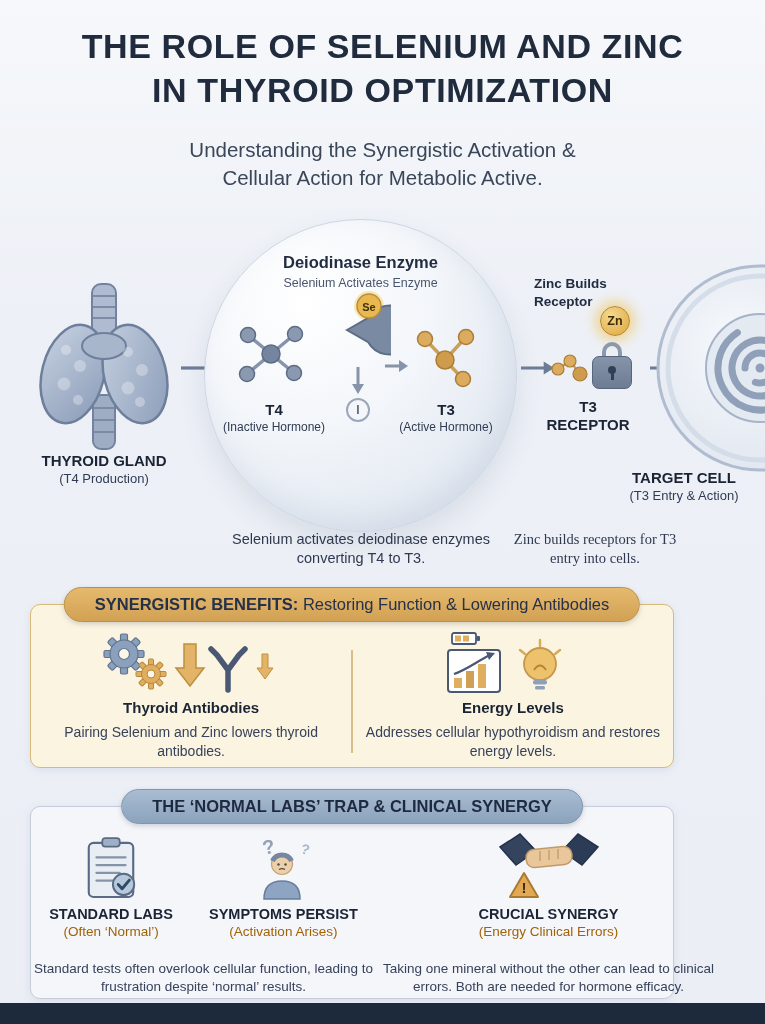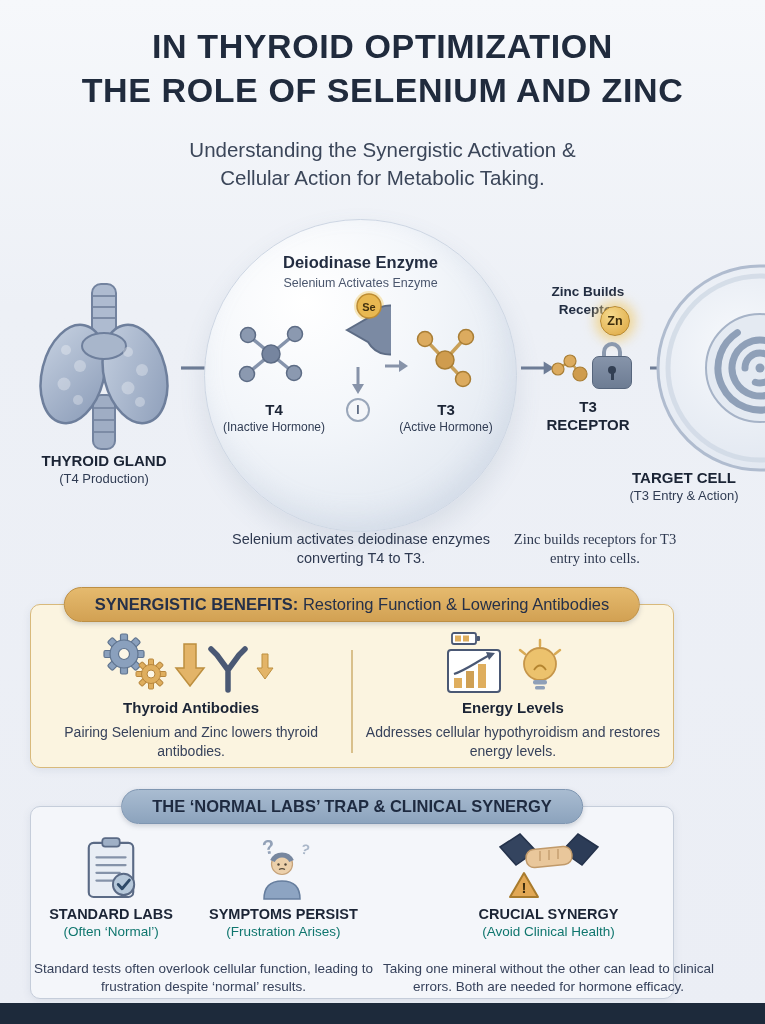--- a/index.html
+++ b/index.html
@@ -31,22 +31,22 @@
   .pacman{position:absolute;left:112px;top:70px;width:74px;height:74px;}
   .arr-down{position:absolute;left:144px;top:147px;width:18px;height:28px;}
   .iodine{position:absolute;left:141px;top:178px;width:24px;height:24px;border-radius:50%;
           background:#f4f6f9;border:2px solid #9aa7ba;color:#5a6880;font-weight:700;font-size:12px;
           display:flex;align-items:center;justify-content:center;}
   .arrB{left:180px;top:138px;}
   .molT3{position:absolute;left:206px;top:98px;width:74px;height:80px;}
   .t4-lbl{left:8px;top:181px;width:122px;}
   .t3-lbl{left:180px;top:181px;width:122px;}
   .arr2{left:521px;top:359px;}
-  .zinc-note{position:absolute;left:534px;top:275px;width:108px;text-align:center;
-             font-size:13.5px;font-weight:600;color:#222d42;line-height:17.5px;margin-top:8px;}
+  .zinc-note{position:absolute;left:534px;top:275px;width:108px;text-align:left;
+             font-size:13.5px;font-weight:600;color:#222d42;line-height:17.5px;}
   .zn-badge{position:absolute;left:600px;top:306px;width:30px;height:30px;border-radius:50%;
             background:radial-gradient(circle at 35% 30%,#f5d98c,#dda63f);border:1px solid #b9892c;
             box-shadow:0 0 12px 5px rgba(240,205,120,.75);
             display:flex;align-items:center;justify-content:center;font-size:12.5px;font-weight:700;color:#3d2d0c;}
   .molT3s{position:absolute;left:548px;top:350px;width:42px;height:36px;}
   .lock{position:absolute;left:592px;top:342px;width:40px;height:48px;}
   .lock .shackle{position:absolute;left:10px;top:0;width:20px;height:18px;border:4px solid #8b99ae;border-bottom:none;border-radius:10px 10px 0 0;}
   .lock .body{position:absolute;left:0;top:14px;width:40px;height:33px;background:linear-gradient(#8694aa,#6d7c93);border:1.5px solid #56657c;border-radius:7px;}
   .lock .keyhole{position:absolute;left:16px;top:24px;width:8px;height:8px;background:#323f53;border-radius:50%;}
   .lock .keyslot{position:absolute;left:18.5px;top:30px;width:3px;height:8px;background:#323f53;}
@@ -72,36 +72,36 @@
   .vdiv-gray{background:#c3ccd9;}
   .col-title{margin-top:5px;font-size:15px;font-weight:700;color:#1b2435;}
   .col-text{margin-top:7px;font-size:14px;line-height:18.5px;color:#37425b;text-align:center;}
   .benefits .col-text{width:300px;}
   .trap .box-cols{padding-top:22px;}
   .trap .col-text{width:345px;font-size:13.5px;line-height:18px;margin-top:20px;}
   .groups{display:flex;gap:36px;}
   .group{display:flex;flex-direction:column;align-items:center;}
   .gicon{height:72px;display:flex;align-items:flex-end;}
   .g-title{margin-top:5px;font-size:14.5px;font-weight:700;color:#1b2435;line-height:17px;text-align:center;}
-  .g-sub{font-size:13.5px;color:#0f766e;line-height:17px;text-align:center;}
+  .g-sub{font-size:13.5px;color:#a16207;line-height:17px;text-align:center;}
   .footer-bar{position:absolute;left:0;right:0;bottom:0;height:21px;background:#1d2a3b;}
   svg{display:block;}
 </style>
 </head>
 <body>
 
 <div class="page">
 
   <div class="title">
+    <div>THE ROLE OF SELENIUM AND ZINC</div>
     <div>IN THYROID OPTIMIZATION</div>
-    <div>THE ROLE OF SELENIUM AND ZINC</div>
   </div>
   <div class="subtitle">
     <div>Understanding the Synergistic Activation &amp;</div>
-    <div>Cellular Action for Metabolic Taking.</div>
+    <div>Cellular Action for Metabolic Active.</div>
   </div>
 
   <svg class="thyroid-icon" viewBox="0 0 152 172">
     <defs>
       <linearGradient id="lobeG" x1="0" y1="0" x2="1" y2="1">
         <stop offset="0" stop-color="#c6d1e1"></stop>
           <stop offset="1" stop-color="#8b9cb8"></stop>
       </linearGradient>
     </defs>
     <rect x="65" y="115" width="22" height="54" rx="8" fill="#9fadc4" stroke="#73839f" stroke-width="2"></rect>
@@ -362,21 +362,21 @@
                 <text x="52" y="16" font-size="14" font-weight="bold" fill="#aab7c9" transform="rotate(14 52 16)">?</text>
                 <circle cx="34" cy="27" r="10.5" fill="#ecd0ab" stroke="#c5a27a" stroke-width="1.2"></circle>
                 <path d="M24.5,24 A10.5,10.5 0 0 1 43.5,24" stroke="#77879f" stroke-width="5" fill="none"></path>
                 <circle cx="30.5" cy="27.5" r="1.2" fill="#54483a"></circle>
                   <circle cx="37.5" cy="27.5" r="1.2" fill="#54483a"></circle>
                 <path d="M31,32.5 Q34,30.8 37,32.5" stroke="#54483a" stroke-width="1.2" fill="none"></path>
                 <path d="M16,62 Q16,44 34,44 Q52,44 52,62 Z" fill="#8da4c2" stroke="#667e9e" stroke-width="1.5"></path>
               </svg>
             </div>
             <div class="g-title">SYMPTOMS PERSIST</div>
-            <div class="g-sub">(Frustration Arises)</div>
+            <div class="g-sub">(Activation Arises)</div>
           </div>
         </div>
         <div class="col-text">Standard tests often overlook cellular function, leading to frustration despite ‘normal’ results.</div>
       </div>
       <div class="vdiv vdiv-gray"></div>
       <div class="col">
         <div class="gicon">
           <svg width="110" height="72" viewBox="0 0 110 72">
             <polygon points="6,18 26,5 42,22 22,36" fill="#34445f" stroke="#24324b" stroke-width="1.5"></polygon>
             <polygon points="104,18 84,5 68,22 88,36" fill="#2c3c57" stroke="#24324b" stroke-width="1.5"></polygon>
@@ -384,20 +384,20 @@
             <g stroke="#c19a6a" stroke-width="1.3">
               <line x1="46" y1="22" x2="46" y2="32"></line>
                 <line x1="55" y1="21" x2="55" y2="31"></line>
                 <line x1="64" y1="20" x2="64" y2="30"></line>
             </g>
             <path d="M30,44 L44,68 L16,68 Z" fill="#e2a855" stroke="#a87b2d" stroke-width="2" stroke-linejoin="round"></path>
             <text x="30" y="64" text-anchor="middle" font-size="15" font-weight="bold" fill="#3c2c0e">!</text>
           </svg>
         </div>
         <div class="g-title">CRUCIAL SYNERGY</div>
-        <div class="g-sub">(Avoid Clinical Health)</div>
+        <div class="g-sub">(Energy Clinical Errors)</div>
         <div class="col-text">Taking one mineral without the other can lead to clinical errors. Both are needed for hormone efficacy.</div>
       </div>
     </div>
   </section>
 
   <div class="footer-bar"></div>
 </div>
 
 </body></html>

